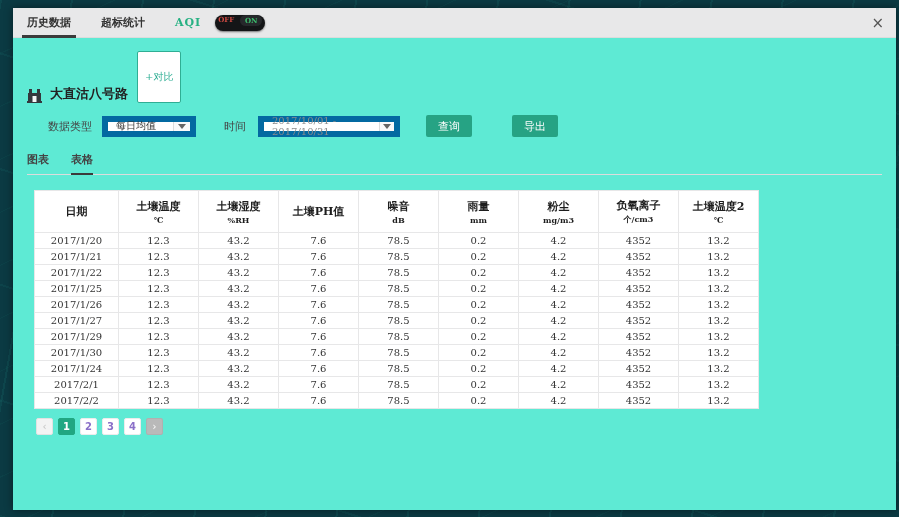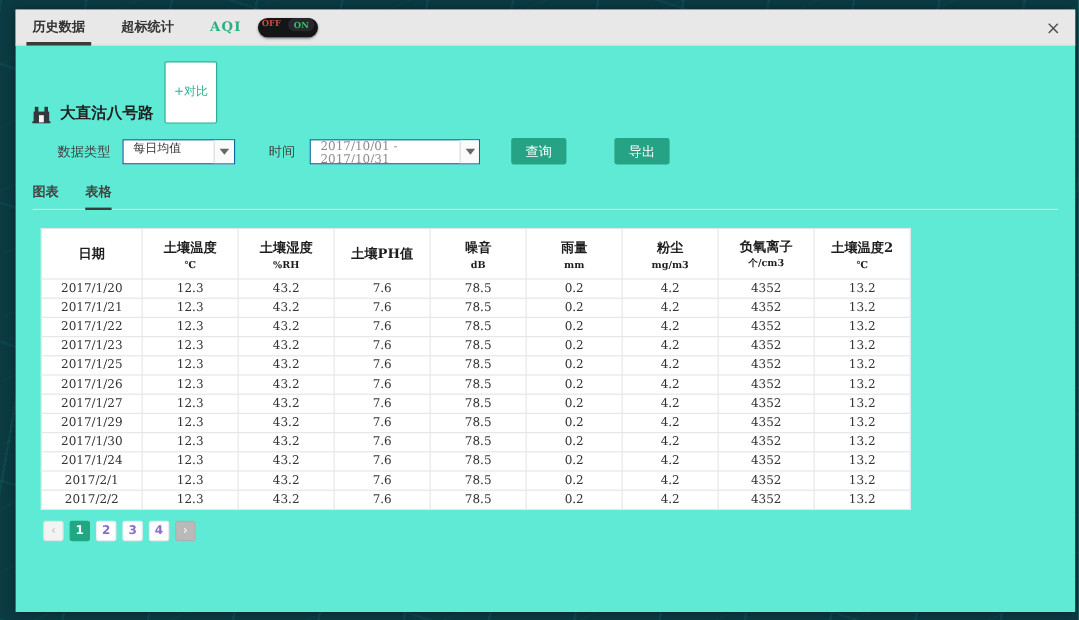--- a/index.html
+++ b/index.html
@@ -45,22 +45,22 @@
   .station-row { display:flex; align-items:flex-end; margin:13px 0 0 13px; }
   .station-icon { width:17px; height:16px; display:inline-block; }
   .station-name { font-size:13px; font-weight:bold; color:#222; margin:0 9px 0 7px; }
   .compare-btn {
     border:1px solid #2fae94; color:#2fae94; font-size:10px; line-height:1;
     padding:20px 7px; border-radius:2px; background:#fff; cursor:pointer;
   }
   
   .filter-row { display:flex; align-items:center; margin:12px 0 0 35px; font-size:11px; color:#444; }
   .select {
-    border:1px solid #0369a1; background:#fff; height:21px; display:flex;
-    padding-left:8px; margin-left:10px; font-size:10px; color:#333; cursor:pointer;
+    border:6px solid #0369a1; background:#fff; height:21px; display:flex;
+    align-items:center; padding-left:8px; margin-left:10px; font-size:10px; color:#333; cursor:pointer;
   }
   .select .chev-box {
     margin-left:auto; width:17px; height:100%; display:flex; align-items:center;
     justify-content:center; border-left:1px solid #dcdcdc; background:#fafafa;
   }
   .chev { width:0; height:0; border-left:4px solid transparent; border-right:4px solid transparent; border-top:5px solid #666; }
   .select.datatype { width:94px; }
   .select.time { width:142px; color:#8b8b8b; margin-left:12px; }
   .lbl-time { margin-left:28px; }
   .btn {
@@ -204,31 +204,20 @@
           <td>12.3</td>
           <td>43.2</td>
           <td>7.6</td>
           <td>78.5</td>
           <td>0.2</td>
           <td>4.2</td>
           <td>4352</td>
           <td>13.2</td>
         </tr>
         <tr>
-          <td>2017/1/23</td>
-          <td>12.3</td>
-          <td>43.2</td>
-          <td>7.6</td>
-          <td>78.5</td>
-          <td>0.2</td>
-          <td>4.2</td>
-          <td>4352</td>
-          <td>13.2</td>
-        </tr>
-        <tr>
           <td>2017/1/25</td>
           <td>12.3</td>
           <td>43.2</td>
           <td>7.6</td>
           <td>78.5</td>
           <td>0.2</td>
           <td>4.2</td>
           <td>4352</td>
           <td>13.2</td>
         </tr>

